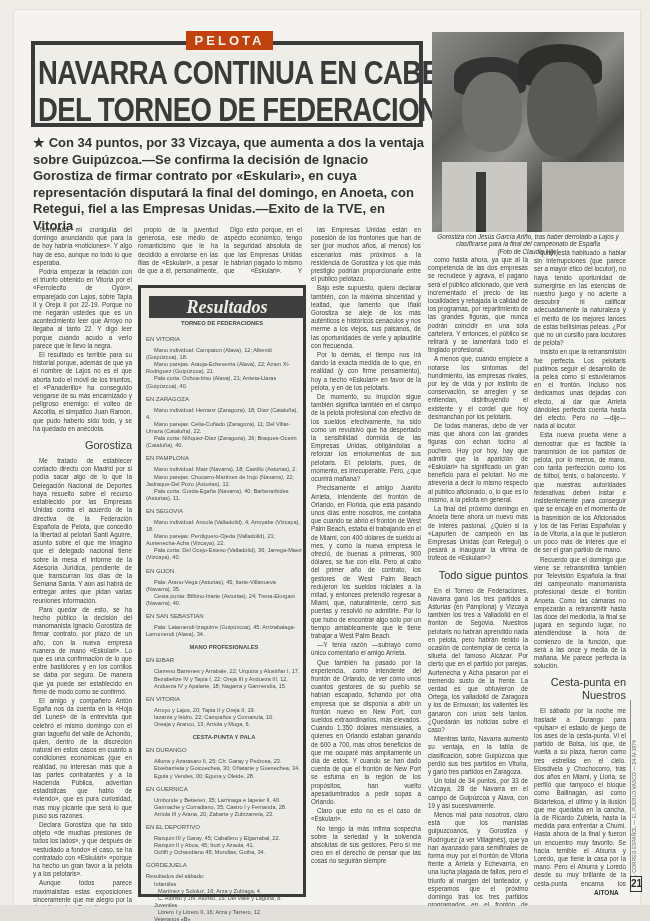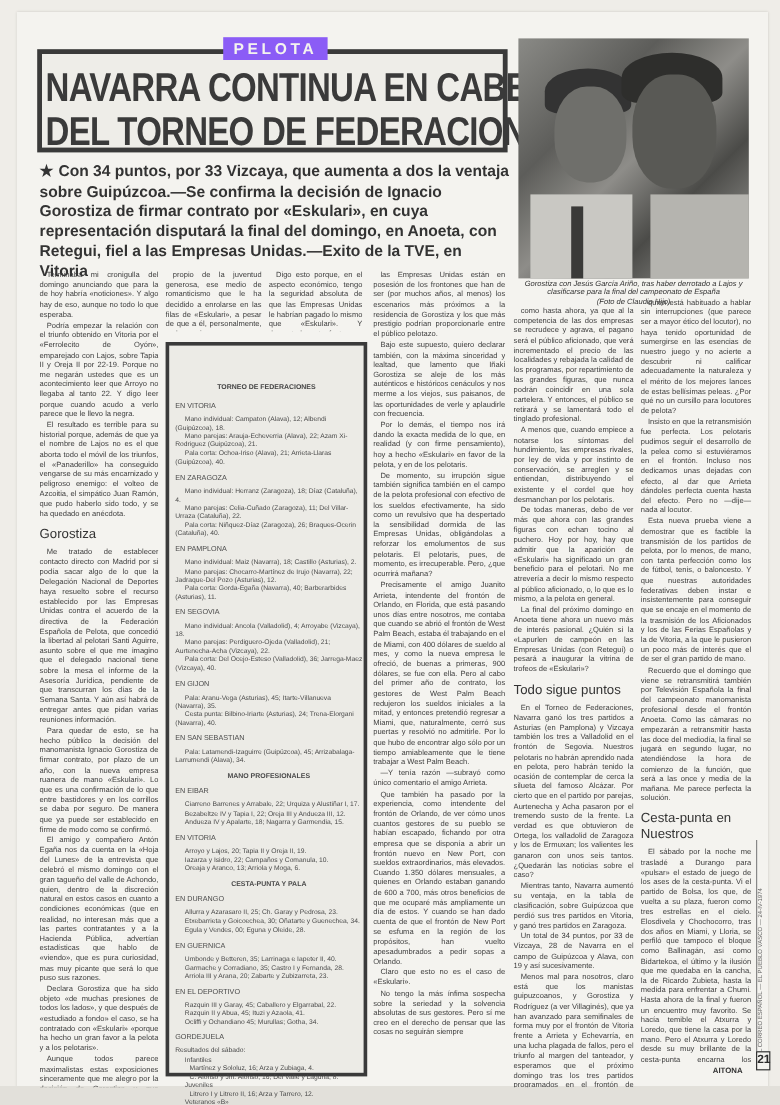--- a/index.html
+++ b/index.html
@@ -1,26 +1,26 @@
 <!DOCTYPE html>
 <html><head>
 <meta charset="utf-8">
 <style>
   html,body{margin:0;padding:0;}
   body{width:650px;height:921px;background:#efede8;overflow:hidden;position:relative;font-family:"Liberation Sans",sans-serif;color:#2b2b2b;}
   .page{position:absolute;left:14px;top:10px;width:626px;height:900px;background:#f4f3ef;box-shadow:0 0 2px #c9c7c0;}
   .bottom-shade{position:absolute;left:0;top:905px;width:650px;height:16px;background:#e2e0da;}
   .hdr-box{position:absolute;left:31px;top:41px;width:392px;height:86px;border:4px solid #3a3a3a;background:#eeede8;box-sizing:border-box;}
-  .section-tag{position:absolute;left:186px;top:31px;width:87px;height:19px;background:#8b5cf6;color:#f4f3ef;font-weight:bold;font-size:13px;letter-spacing:3px;text-align:center;line-height:19px;}
+  .section-tag{position:absolute;left:186px;top:31px;width:87px;height:19px;background:#c2410c;color:#f4f3ef;font-weight:bold;font-size:13px;letter-spacing:3px;text-align:center;line-height:19px;}
   .headline{position:absolute;left:38px;top:55px;width:380px;font-family:"Liberation Sans",sans-serif;font-weight:bold;font-size:27.5px;line-height:30px;color:#3a3a3a;transform:scaleY(1.22);transform-origin:top left;letter-spacing:-0.6px;white-space:nowrap;}
   .subhead{position:absolute;left:33px;top:135px;width:392px;font-weight:bold;font-size:13px;line-height:16.6px;color:#333;}
   .subhead .star{margin-right:4px;}
   .col{position:absolute;font-size:6.3px;line-height:8.2px;color:#3d3d3d;text-align:justify;}
   .col p{margin:0 0 1px 0;text-indent:6px;}
-  .col h3{font-weight:normal;font-size:11px;line-height:13px;text-align:left;margin:6px 0 5px 0;color:#333;}
+  .col h3{font-weight:normal;font-size:11px;line-height:13px;text-align:right;margin:6px 0 5px 0;color:#333;}
   .photo{position:absolute;left:432px;top:32px;width:192px;height:200px;background:linear-gradient(135deg,#8a8a86 0%,#5d5d5a 30%,#8e8d89 50%,#4b4b48 70%,#a5a4a0 100%);}
   .photo .face1{position:absolute;left:30px;top:40px;width:60px;height:80px;border-radius:45%;background:#6f6f6b;}
   .photo .face2{position:absolute;left:95px;top:30px;width:70px;height:95px;border-radius:45%;background:#595955;}
   .photo .hair1{position:absolute;left:22px;top:25px;width:72px;height:38px;border-radius:50% 50% 20% 20%;background:#333;}
   .photo .hair2{position:absolute;left:86px;top:12px;width:84px;height:42px;border-radius:50% 50% 20% 20%;background:#2e2e2c;}
   .photo .shirt1{position:absolute;left:10px;top:130px;width:85px;height:70px;background:#c9c8c3;}
   .photo .tie{position:absolute;left:44px;top:140px;width:10px;height:60px;background:#3a3a38;}
   .photo .shirt2{position:absolute;left:110px;top:130px;width:82px;height:70px;background:#b5b4af;}
   .caption{position:absolute;left:432px;top:233px;width:192px;font-style:italic;font-size:6.3px;line-height:7.3px;text-align:center;color:#333;}
   .results{position:absolute;left:138px;top:285px;width:168px;height:612px;border:3px solid #3a3a3a;box-sizing:border-box;background:#ecebe6;}
@@ -116,20 +116,21 @@
   <p>Insisto en que la retransmisión fue perfecta. Los pelotaris pudimos seguir el desarrollo de la pelea como si estuviéramos en el frontón. Incluso nos dedicamos unas dejadas con efecto, al dar que Arrieta dándoles perfecta cuenta hasta del efecto. Pero no —dije— nada al locutor.</p>
   <p>Esta nueva prueba viene a demostrar que es factible la transmisión de los partidos de pelota, por lo menos, de mano, con tanta perfección como los de fútbol, tenis, o baloncesto. Y que nuestras autoridades federativas deben instar e insistentemente para conseguir que se encaje en el momento de la trasmisión de los Aficionados y los de las Ferias Españolas y la de Vitoria, a la que le pusieron un poco más de interés que el de ser el gran partido de mano.</p>
   <p>Recuerdo que el domingo que viene se retransmitirá también por Televisión Española la final del campeonato manomanista profesional desde el frontón Anoeta. Como las cámaras no empezarán a retransmitir hasta las doce del mediodía, la final se jugará en segundo lugar, no atendiéndose la hora de comienzo de la función, que será a las once y media de la mañana. Me parece perfecta la solución.</p>
   <h3>Cesta-punta en Nuestros</h3>
   <p>El sábado por la noche me trasladé a Durango para «pulsar» el estado de juego de los ases de la cesta-punta. Vi el partido de Bolsa, los que, de vuelta a su plaza, fueron como tres estrellas en el cielo. Elosdivela y Chochocorro, tras dos años en Miami, y Lloria, se perfiló que tampoco el bloque como Ballinagán, así como Bidartekoa, el último y la ilusión que me quedaba en la cancha, la de Ricardo Zubieta, hasta la medida para enfrentar a Chumi. Hasta ahora de la final y fueron un encuentro muy favorito. Se hacía temible el Atxurra y Loredo, que tiene la casa por la mano. Pero el Atxurra y Loredo desde su muy brillante de la cesta-punta encarna los propósitos.</p>
 
 </div>
 <div class="signature">AITONA</div>
 
 <div class="results">
+  <div class="results-banner">Resultados</div>
   <div class="results-sub">TORNEO DE FEDERACIONES</div>
   <div class="results-body">
     <div class="loc">EN VITORIA</div>
     <p class="ent">Mano individual: Campaton (Alava), 12; Albendi (Guipúzcoa), 18.</p>
     <p class="ent">Mano parejas: Arauja-Echeverria (Alava), 22; Azam Xi-Rodriguez (Guipúzcoa), 21.</p>
     <p class="ent">Pala corta: Ochoa-Iriso (Alava), 21; Arrieta-Llaras (Guipúzcoa), 40.</p>
     <div class="loc">EN ZARAGOZA</div>
     <p class="ent">Mano individual: Herranz (Zaragoza), 18; Díaz (Cataluña), 4.</p>
     <p class="ent">Mano parejas: Celia-Cuñado (Zaragoza), 11; Del Villar-Urraza (Cataluña), 22.</p>
     <p class="ent">Pala corta: Niñquez-Díaz (Zaragoza), 26; Braques-Ocerin (Cataluña), 40.</p>

